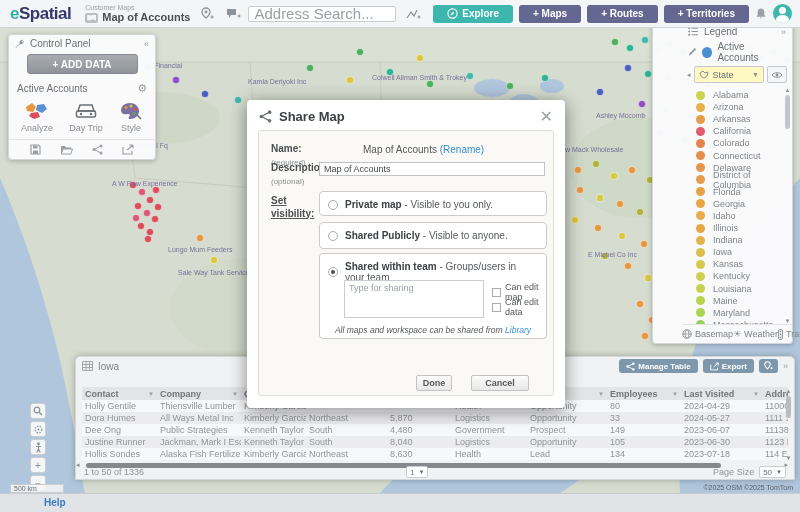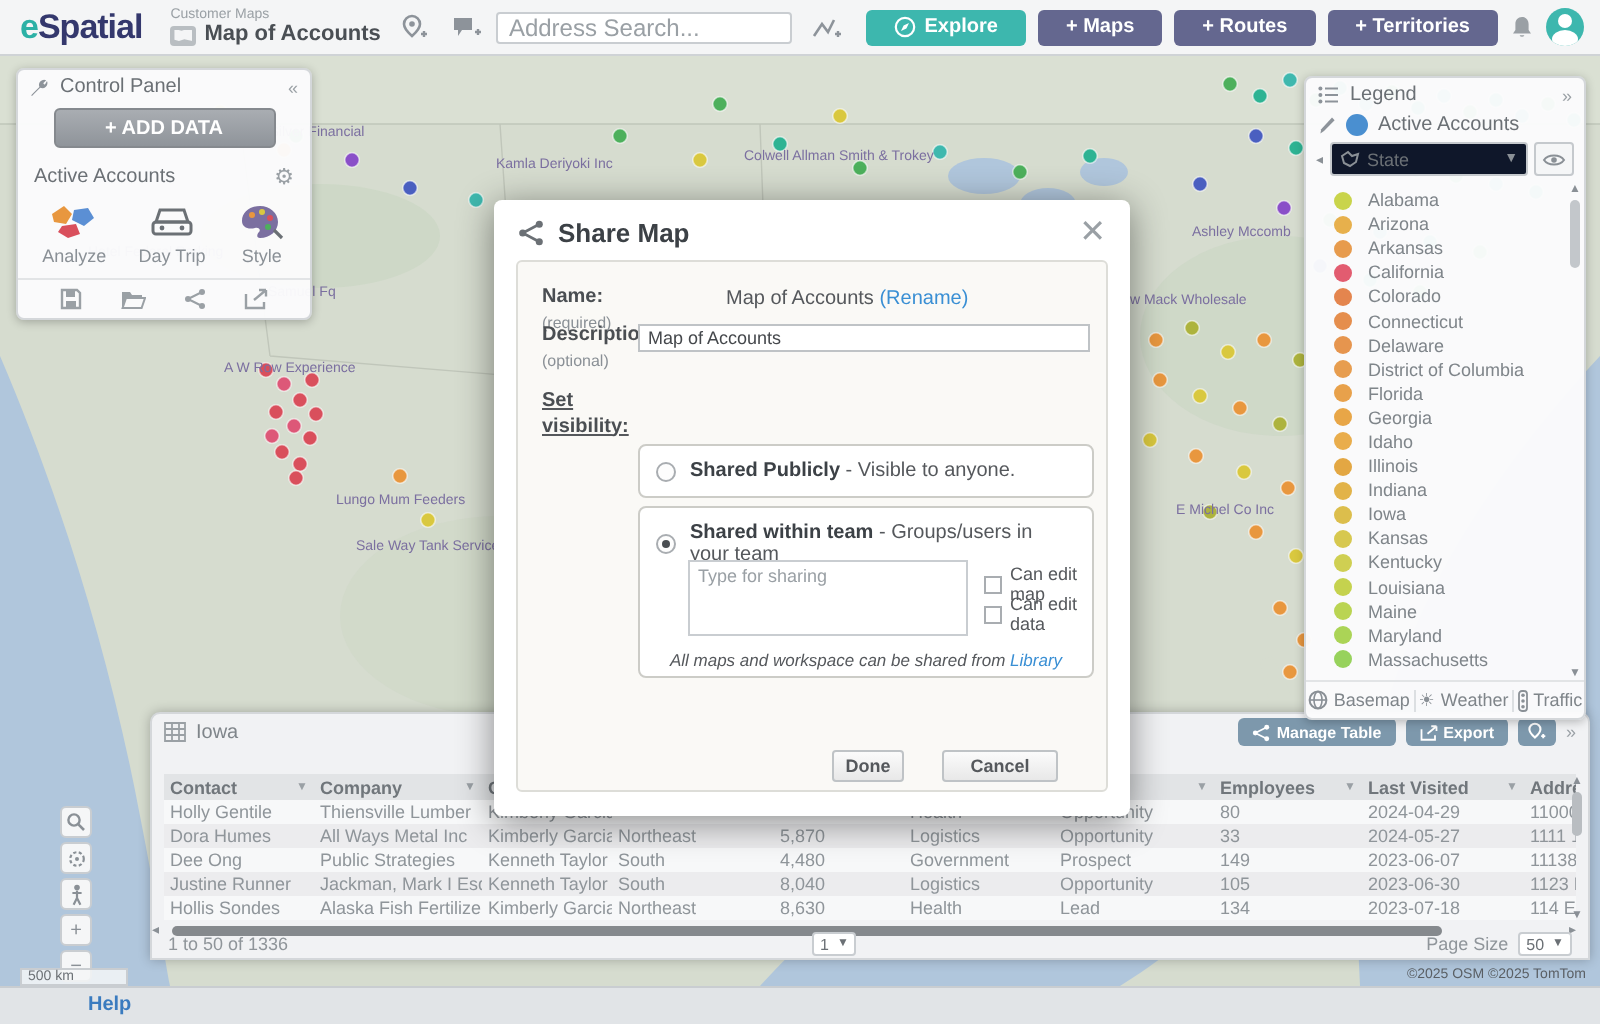--- a/index.html
+++ b/index.html
@@ -14,21 +14,21 @@
   #logo .e { color:#2cb1a6; } #logo .rest { color:#34386d; }
   #crumb-block { margin-left:14px; line-height:1; }
   #crumb { font-size:7px; color:#9aa0a5; }
   #maptitle-row { display:flex; align-items:center; gap:4px; margin-top:1px; }
   #maptitle { font-size:11px; font-weight:bold; color:#4a4f54; }
   .mini-map-icon { width:13px; height:10px; background:#b9bec2; border-radius:2px; position:relative; }
   .mini-map-icon:after { content:""; position:absolute; left:2px; top:2px; right:2px; bottom:2px;
     background:#f4f5f6; clip-path:polygon(0 0,40% 15%,70% 0,100% 10%,100% 100%,55% 85%,25% 100%,0 90%); }
   .hdr-ico { width:18px; height:16px; margin-left:8px; color:#8d939a; display:flex; align-items:center; justify-content:center; }
   #search-box { margin-left:6px; width:148px; height:16px; background:#fff; border:1px solid #c9cdd1;
-    border-radius:2px; font-size:12px; color:#9aa0a5; padding:0 5px; }
+    border-radius:2px; font-size:15px; color:#9aa0a5; padding:0 5px; }
   #search-box::placeholder { color:#9aa0a5; }
   #nav-right { margin-left:auto; display:flex; align-items:center; gap:6px; margin-right:8px; }
   .nav-btn { height:18px; padding:0 14px; border:none; border-radius:3px; color:#fff;
     font-size:10px; font-weight:bold; font-family:inherit; display:flex; align-items:center; gap:4px; }
   .nav-btn.explore { background:#3db7ae; }
   .nav-btn.plain { background:#64678f; }
   #avatar { width:19px; height:19px; border-radius:50%; background:#3db7ae; position:relative; overflow:hidden; }
   #avatar:before { content:""; position:absolute; left:6px; top:3px; width:7px; height:7px; border-radius:50%; background:#fff; }
   #avatar:after { content:""; position:absolute; left:3px; top:11px; width:13px; height:9px; border-radius:50%; background:#fff; }
   #bell { color:#9aa0a5; font-size:12px; }
@@ -47,25 +47,25 @@
   #control-panel { position:absolute; left:8px; top:34px; width:148px; z-index:20; }
   #add-data-btn { display:block; margin:2px auto 6px; width:111px; height:20px; background:linear-gradient(#a9adb2,#8f949a);
     border:1px solid #85898e; border-radius:3px; color:#fff; font-size:10px; font-weight:bold; font-family:inherit; }
   #dataset-row { display:flex; align-items:center; font-size:10px; color:#6b7075; padding:2px 8px; }
   #dataset-row .gear { margin-left:auto; color:#9aa0a5; font-size:11px; }
   #tools-row { display:flex; justify-content:space-around; padding:4px 4px 2px; }
   .tool { display:flex; flex-direction:column; align-items:center; gap:2px; font-size:9px; color:#8a9096; }
   #cp-footer { border-top:1px solid #e2e4e6; margin-top:4px; display:flex; justify-content:space-around; padding:4px 12px; color:#9aa0a5; }
 
   
-  #legend { position:absolute; left:652px; top:38px; width:141px; height:322px; z-index:20; display:flex; flex-direction:column; }
+  #legend { position:absolute; left:652px; top:22px; width:141px; height:322px; z-index:20; display:flex; flex-direction:column;padding-left:29px; }
   #legend-dataset { display:flex; align-items:center; gap:5px; font-size:10px; color:#6b7075; padding:1px 6px 3px; }
   .blue-dot { width:11px; height:11px; border-radius:50%; background:#4a8fd0; }
   #style-row { display:flex; align-items:center; gap:3px; padding:0 5px 4px; }
-  #style-select { flex:1; height:17px; border:1px solid #c5c9cd; background:#0f172a; border-radius:2px;
+  #style-select { flex:1; height:17px; border:1px solid #c5c9cd; background:#fef9c3; border-radius:2px;
     display:flex; align-items:center; gap:4px; font-size:9px; color:#6b7075; padding:0 4px; }
   #style-select .chev { margin-left:auto; font-size:7px; color:#8a9096; }
   #eye-btn { width:20px; height:17px; border:1px solid #c5c9cd; border-radius:2px; background:#f5f6f7;
     display:flex; align-items:center; justify-content:center; }
   #state-list { flex:1; overflow:hidden; padding:2px 2px 2px 14px; position:relative; }
   .state-row { display:flex; align-items:center; gap:8px; height:12.1px; font-size:9px; color:#7f858a; }
   .state-dot { width:9px; height:9px; border-radius:50%; flex:0 0 auto; }
   #legend-scroll { position:absolute; right:1px; top:0; bottom:0; width:7px; }
   #legend-scroll .thumb { position:absolute; top:8px; left:1px; width:5px; height:34px; background:#c3c7cb; border-radius:3px; }
   .scroll-arrow { position:absolute; left:0; width:7px; text-align:center; font-size:6px; color:#8a9096; }
@@ -749,20 +749,26 @@
         <a id="rename-link">(Rename)</a>
       </div>
       <div class="frm-label" style="top:31px;">
         <b>Description:</b><br><span class="sub">(optional)</span>
       </div>
       <input id="desc-input" value="Map of Accounts" style="">
       <div class="frm-label" style="top:64px;text-decoration:underline;">
         <b>Set visibility:</b>
       </div>
 
+      <div class="vis-box" style="top:60px; height:25px;">
+        <div class="vis-line">
+          <span class="radio"></span>
+          <span><b>Private map</b><span> - Visible to you only.</span></span>
+        </div>
+      </div>
 
       <div class="vis-box" style="top:91px; height:27px;">
         <div class="vis-line">
           <span class="radio"></span>
           <span><b>Shared Publicly</b><span> - Visible to anyone.</span></span>
         </div>
       </div>
 
       <div class="vis-box" style="top:122px; height:86px;">
         <div class="vis-line">

